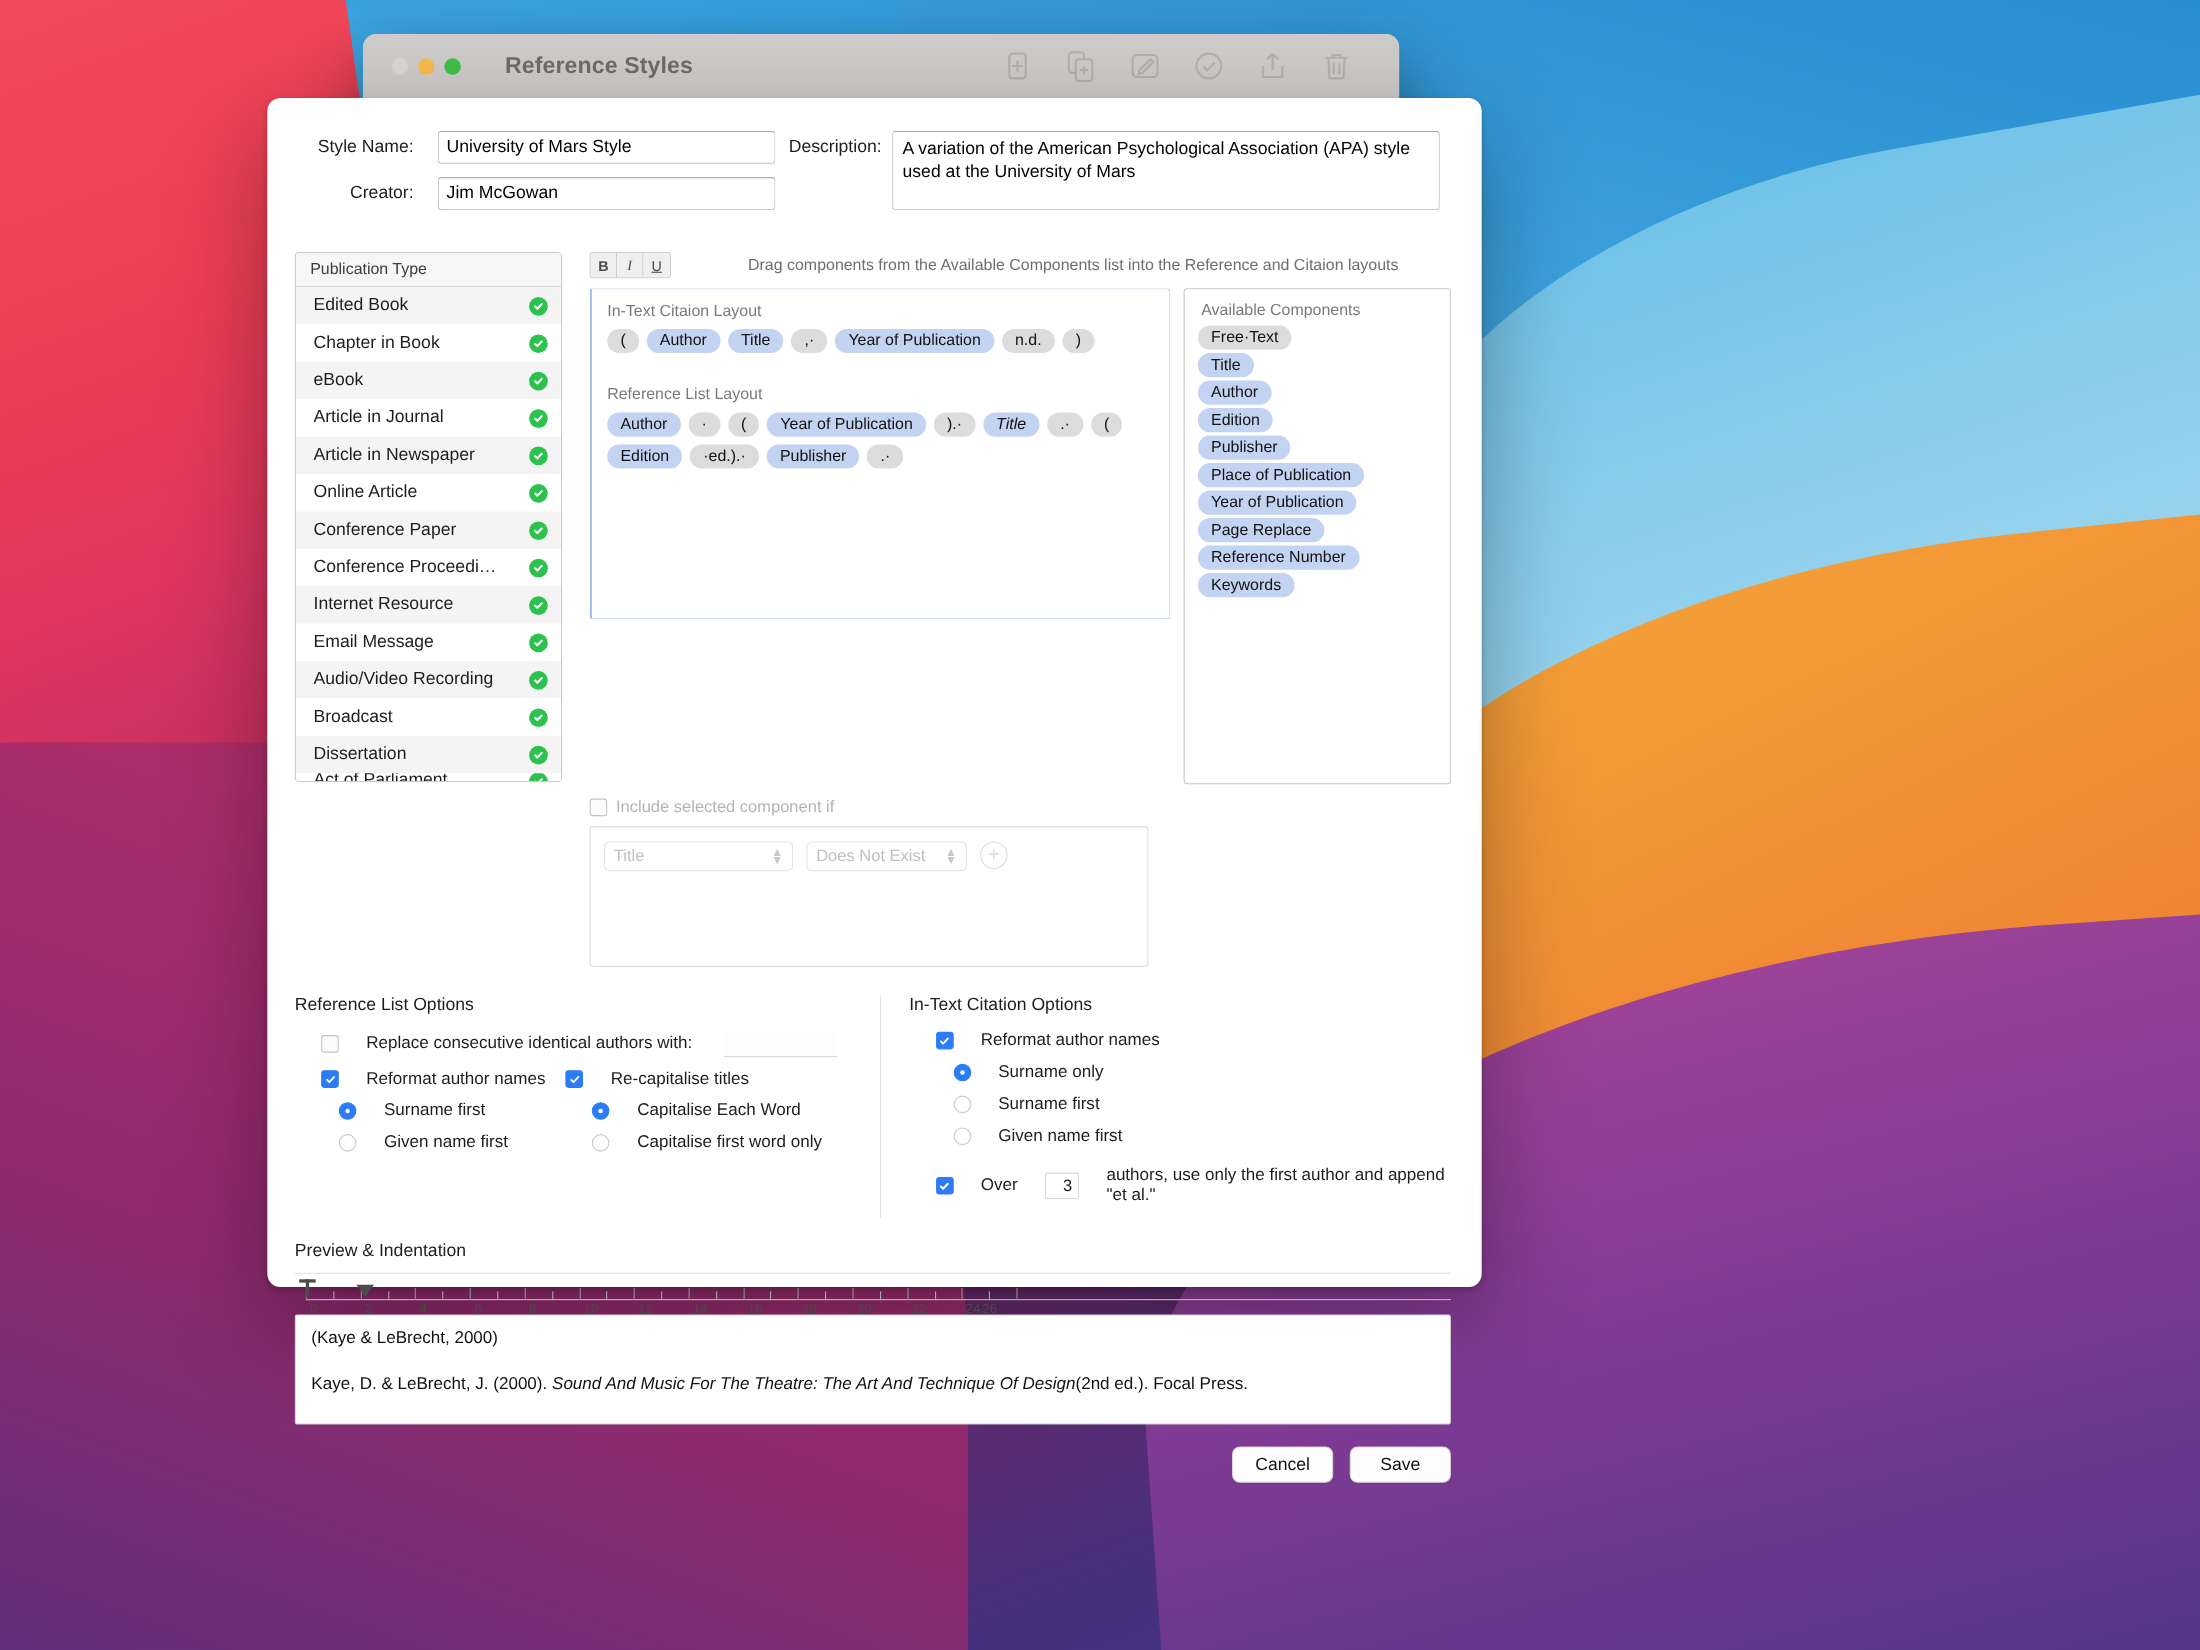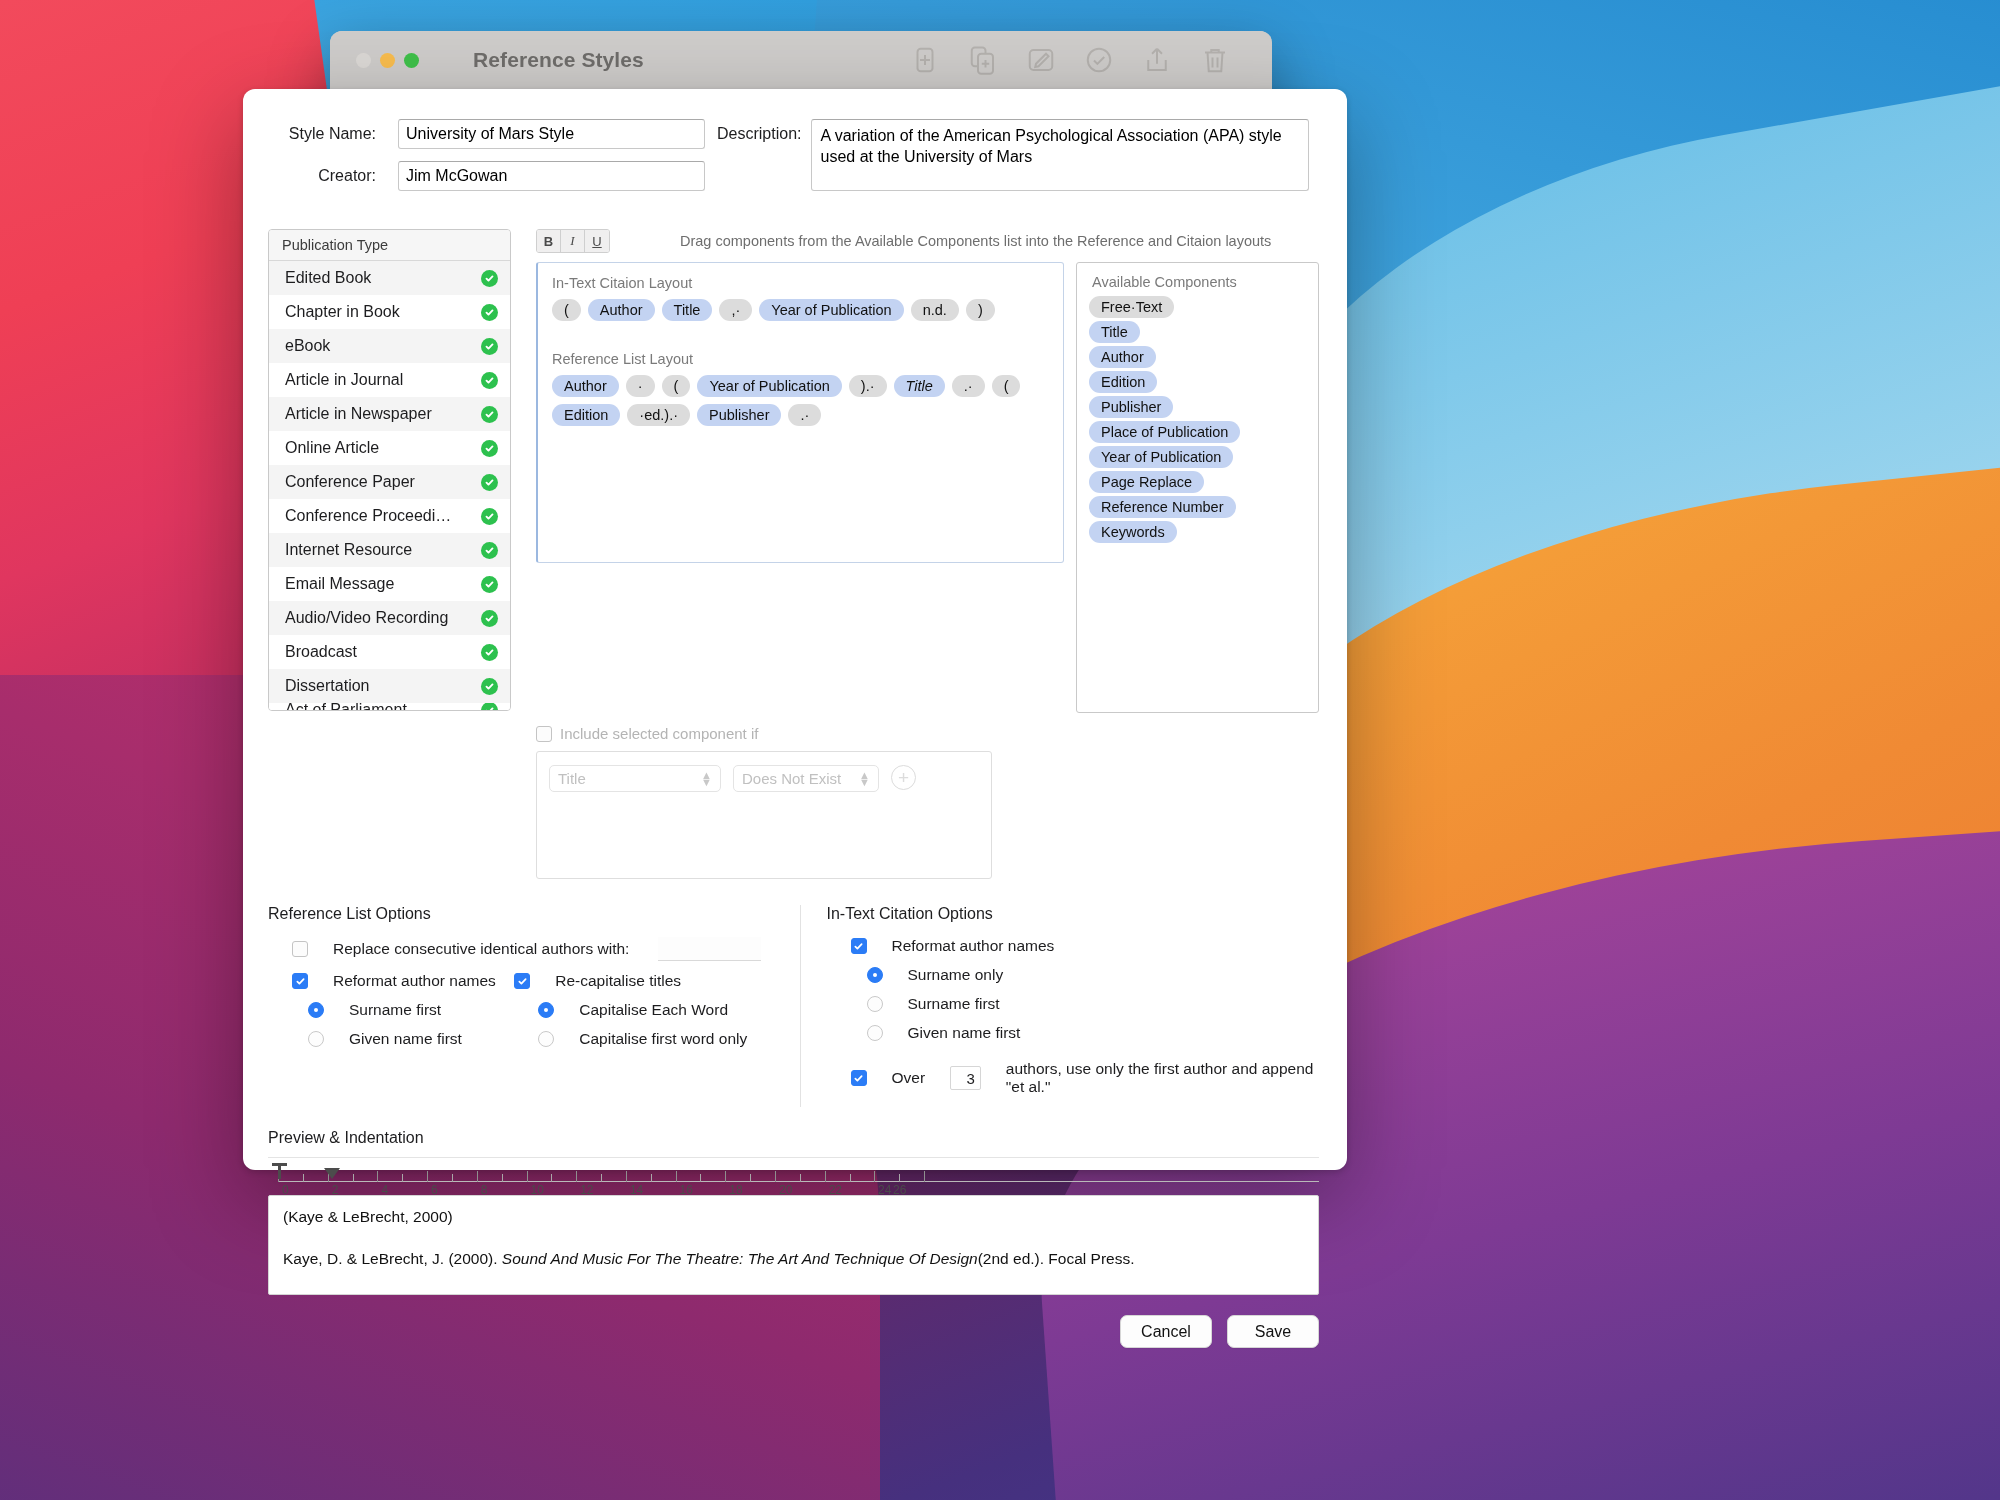--- a/index.html
+++ b/index.html
@@ -58,21 +58,21 @@
   
   .bg-window {
     position: absolute; left: 330px; top: 31px; width: 942px; height: 660px;
     background: #cfcdcb;
     border-radius: 12px 12px 0 0;
     box-shadow: 0 22px 60px rgba(0,0,0,.38);
     z-index: 1;
     overflow: hidden;
   }
   .titlebar {
-    height: 58px; display: flex; align-items: center; gap: 28px; padding: 0 18px;
+    height: 58px; display: flex; align-items: center; gap: 14px; padding: 0 18px;
     background: #cfcdcb;
   }
   .lights { display: flex; gap: 9px; align-items: center; margin-left: 8px; }
   .light { width: 15px; height: 15px; border-radius: 50%; }
   .light.red    { background: #dcd9d6; }
   .light.yellow { background: #f9bd4e; }
   .light.green  { background: #3fc14a; }
   .win-title {
     font-size: 21px; color: #6f6d6b; font-weight: 600; margin-left: 26px;
     letter-spacing: .1px;
@@ -174,21 +174,21 @@
   .pill.ital { font-style: italic; }
 
   .avail-box {
     width: 243px; height: 451px; background: #fff;
     border: 1px solid #c9c9c9; border-radius: 3px; padding: 11px 12px;
   }
   .avail-title { font-size: 14.5px; color: #7a7a7a; margin-bottom: 6px; padding-left: 3px; }
   .avail-list { display: flex; flex-direction: column; align-items: flex-start; gap: 3px; }
 
   
-  .cond-wrap { margin-top: 12px; width: 456px; }
+  .cond-wrap { margin-top: 12px; width: 508px; }
   .cond-check { display: flex; align-items: center; gap: 8px; margin-bottom: 9px; }
   .cbox {
     width: 16px; height: 16px; border-radius: 3px; border: 1px solid #c4c4c4;
     background: #fcfcfc; flex: none;
   }
   .cbox.on { background: #2b7cf6; border-color: #2b7cf6; display: flex; align-items: center; justify-content: center; }
   .cbox.on svg { width: 11px; height: 11px; }
   .cond-label { font-size: 15px; color: #b4b4b4; }
   .cond-panel {
     border: 1px solid #dedede; border-radius: 3px; height: 128px; padding: 13px 12px;

